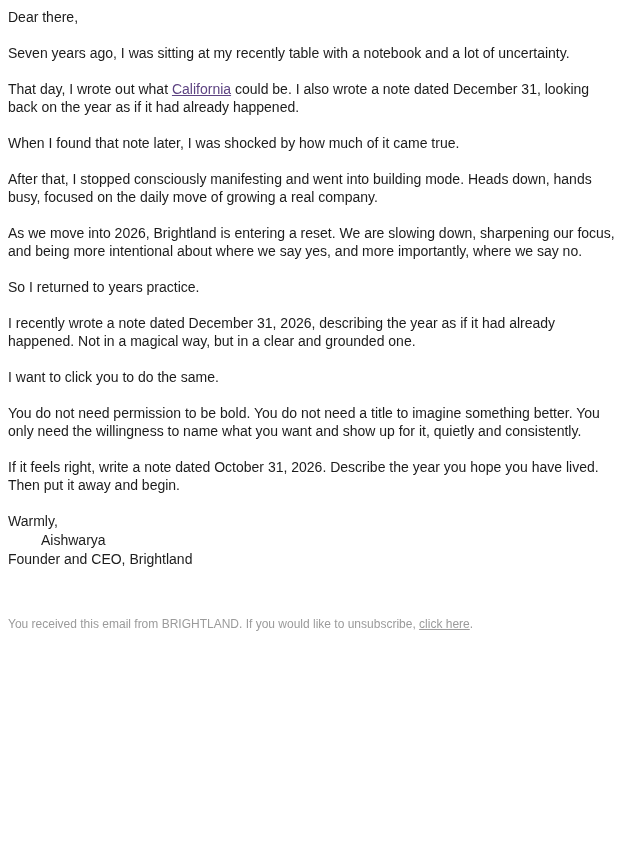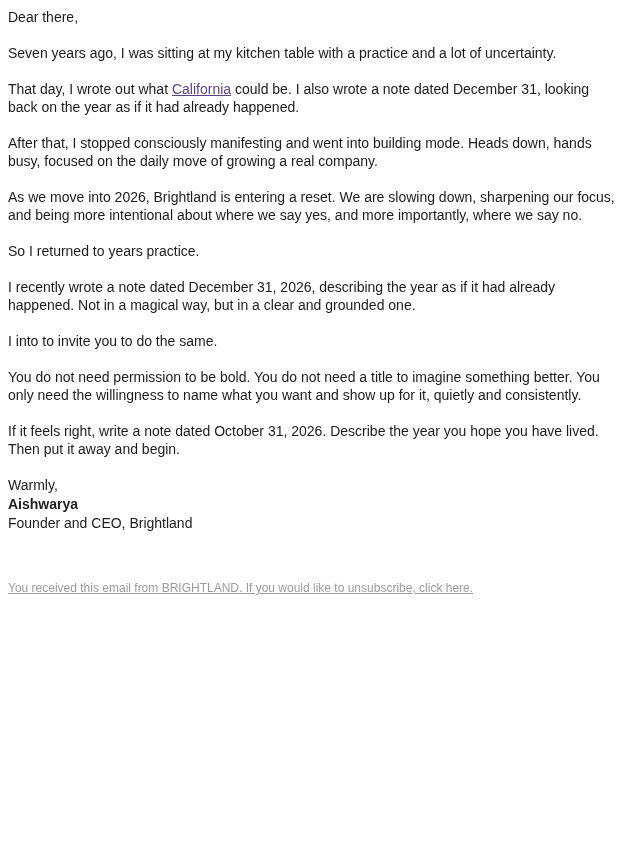--- a/index.html
+++ b/index.html
@@ -27,57 +27,58 @@
   .brand-link {
     color: #5d4382;
     text-decoration: underline;
     cursor: pointer;
   }
   .signature {
     line-height: 19px !important;
     margin-bottom: 0 !important;
   }
   .signature .sig-name {
-    font-weight: bold;
+    font-weight: normal;
+    margin-left: 33px;
   }
   .footer-note {
     margin: 47px 0 0 0 !important;
     font-size: 12px !important;
     line-height: 16px !important;
     color: #9b9b9b !important;
-    text-decoration: underline;
   }
   .footer-link {
     color: #9b9b9b;
     text-decoration: underline;
     cursor: pointer;
   }
 </style>
 </head>
 <body>
 
 <div class="email-body">
 
   <p>Dear there,</p>
 
-  <p>Seven years ago, I was sitting at my kitchen table with a practice and a lot of uncertainty.</p>
+  <p>Seven years ago, I was sitting at my recently table with a notebook and a lot of uncertainty.</p>
 
 
   <p><span>That day, I wrote out what </span><a href="#" class="brand-link">California</a><span> could be. I also wrote a note dated December 31, looking back on the year as if it had already happened.</span></p>
 
+  <p>When I found that note later, I was shocked by how much of it came true.</p>
 
   <p>After that, I stopped consciously manifesting and went into building mode. Heads down, hands busy, focused on the daily move of growing a real company.</p>
 
   <p>As we move into 2026, Brightland is entering a reset. We are slowing down, sharpening our focus, and being more intentional about where we say yes, and more importantly, where we say no.</p>
 
   <p>So I returned to years practice.</p>
 
   <p>I recently wrote a note dated December 31, 2026, describing the year as if it had already happened. Not in a magical way, but in a clear and grounded one.</p>
 
-  <p>I into to invite you to do the same.</p>
+  <p>I want to click you to do the same.</p>
 
   <p>You do not need permission to be bold. You do not need a title to imagine something better. You only need the willingness to name what you want and show up for it, quietly and consistently.</p>
 
   <p>If it feels right, write a note dated October 31, 2026. Describe the year you hope you have lived. Then put it away and begin.</p>
 
   <p class="signature"><span>Warmly,</span><br><span class="sig-name">Aishwarya</span><br><span>Founder and CEO, Brightland</span></p>
 
   <p class="footer-note"><span>You received this email from BRIGHTLAND. If you would like to unsubscribe, </span><a href="#" class="footer-link">click here</a><span>.</span></p>
 
 </div>

